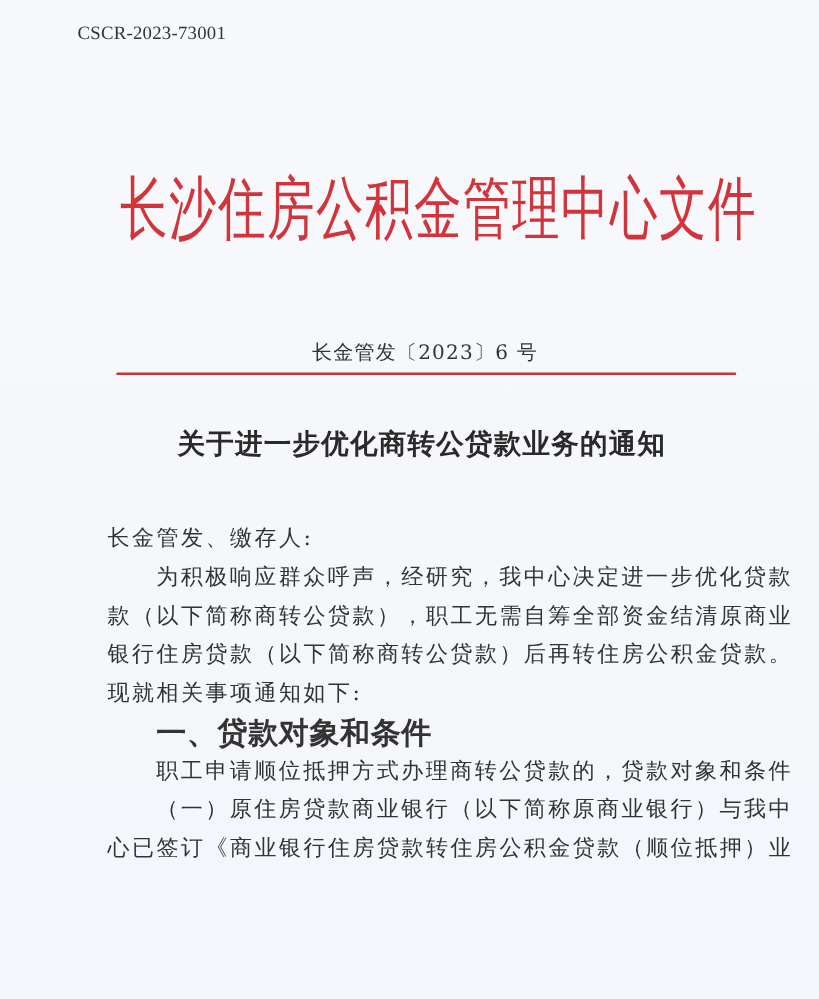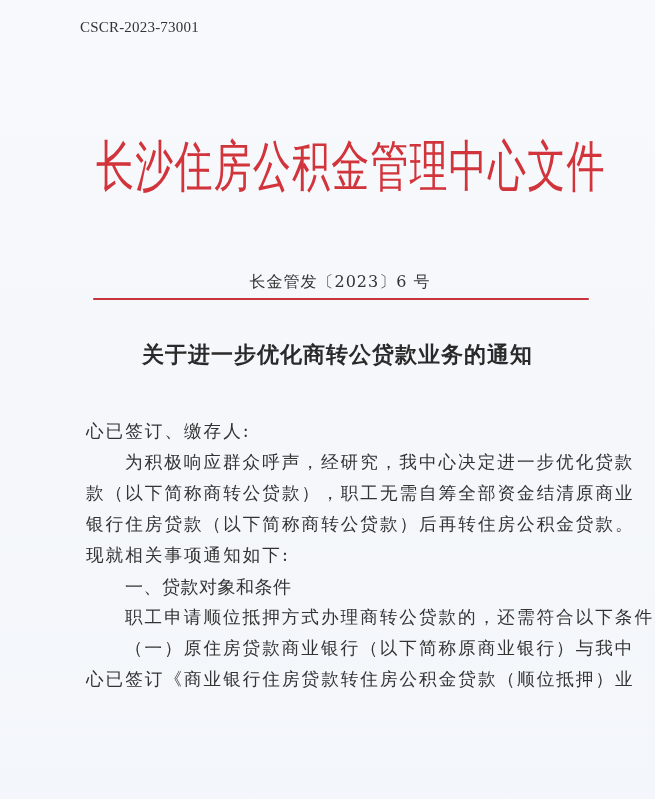--- a/index.html
+++ b/index.html
@@ -16,21 +16,21 @@
       color: #2a2a2a;
     }
     .page {
       position: absolute;
       left: 0; top: 0;
       width: 655px; height: 799px;
       background: linear-gradient(180deg, #f7f9fc 0%, #f3f6fa 100%);
     }
     .doc-code {
       position: absolute;
-      left: 80px;
+      left: 62px;
       top: 19px;
       font-family: "Liberation Serif", serif;
       font-size: 15px;
       color: #333;
       letter-spacing: 0.2px;
     }
     .org-title {
       position: absolute;
       left: 96px;
       top: 136px;
@@ -88,49 +88,49 @@
     }
     .line {
       white-space: nowrap;
       height: 31px;
     }
     .indent {
       padding-left: 39px;
     }
     .heading {
       font-family: "DejaVu Sans", "Liberation Sans", sans-serif;
-      font-weight: normal;
+      font-weight: bold;
       letter-spacing: 0.5px;
-      font-size: 18px;
+      font-size: 24px;
     }
   </style>
 </head>
 <body>
 
 <div class="page">
 
   <div class="doc-code">CSCR-2023-73001</div>
 
   <div class="org-title">长沙住房公积金管理中心文件</div>
 
   <div class="doc-number">长金管发〔2023〕6 号</div>
 
   <div class="red-rule"></div>
 
   <div class="notice-title">关于进一步优化商转公贷款业务的通知</div>
 
   <div class="body-text">
-    <div class="line">心已签订、缴存人:</div>
+    <div class="line">长金管发、缴存人:</div>
 
     <div class="line indent">为积极响应群众呼声，经研究，我中心决定进一步优化贷款</div>
     <div class="line">款（以下简称商转公贷款），职工无需自筹全部资金结清原商业</div>
     <div class="line">银行住房贷款（以下简称商转公贷款）后再转住房公积金贷款。</div>
     <div class="line">现就相关事项通知如下:</div>
 
     <div class="line indent heading">一、贷款对象和条件</div>
 
-    <div class="line indent">职工申请顺位抵押方式办理商转公贷款的，还需符合以下条件</div>
+    <div class="line indent">职工申请顺位抵押方式办理商转公贷款的，贷款对象和条件</div>
 
     <div class="line indent">（一）原住房贷款商业银行（以下简称原商业银行）与我中</div>
     <div class="line">心已签订《商业银行住房贷款转住房公积金贷款（顺位抵押）业</div>
   </div>
 
 </div>
 
 </body></html>

